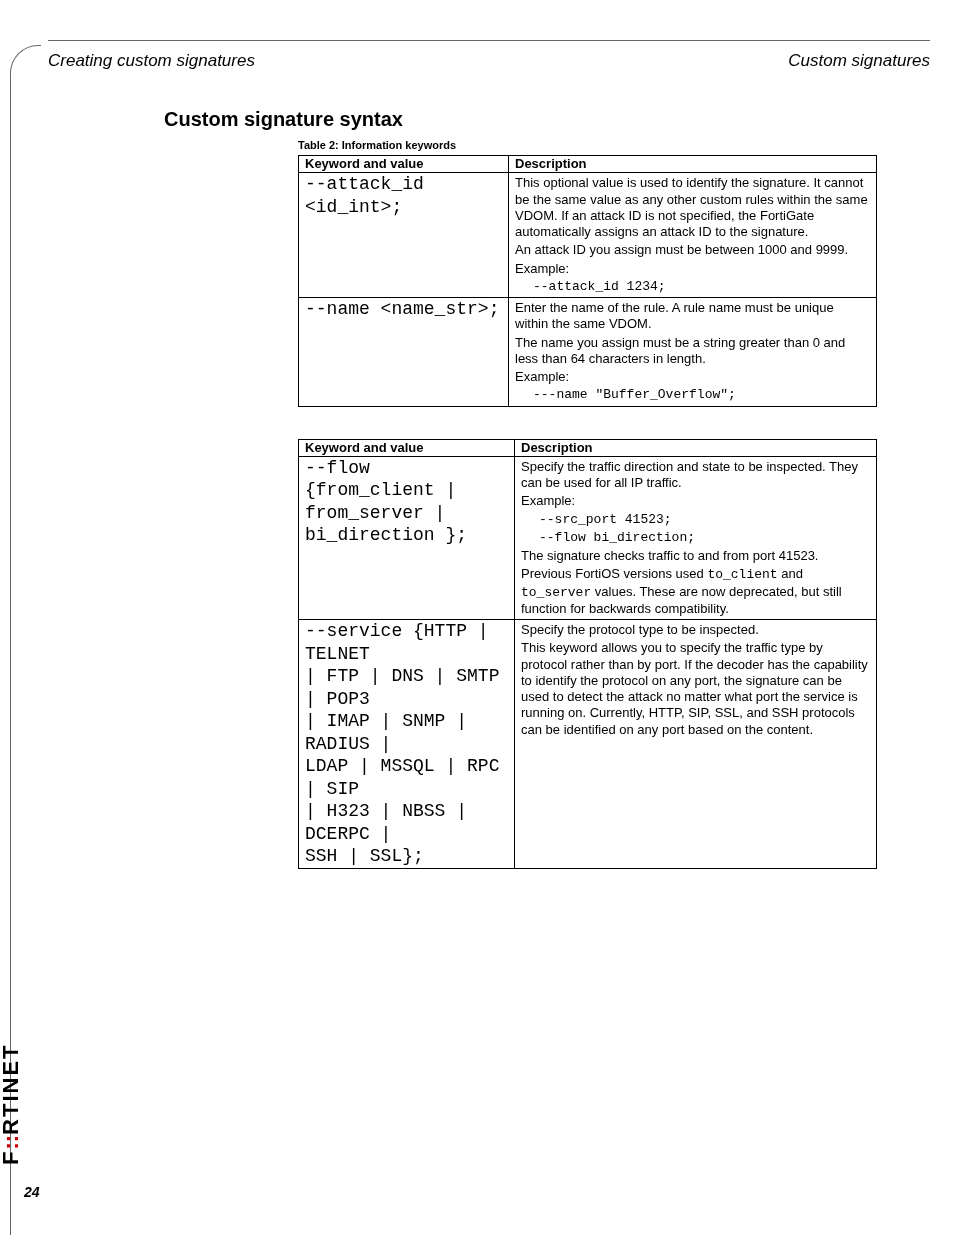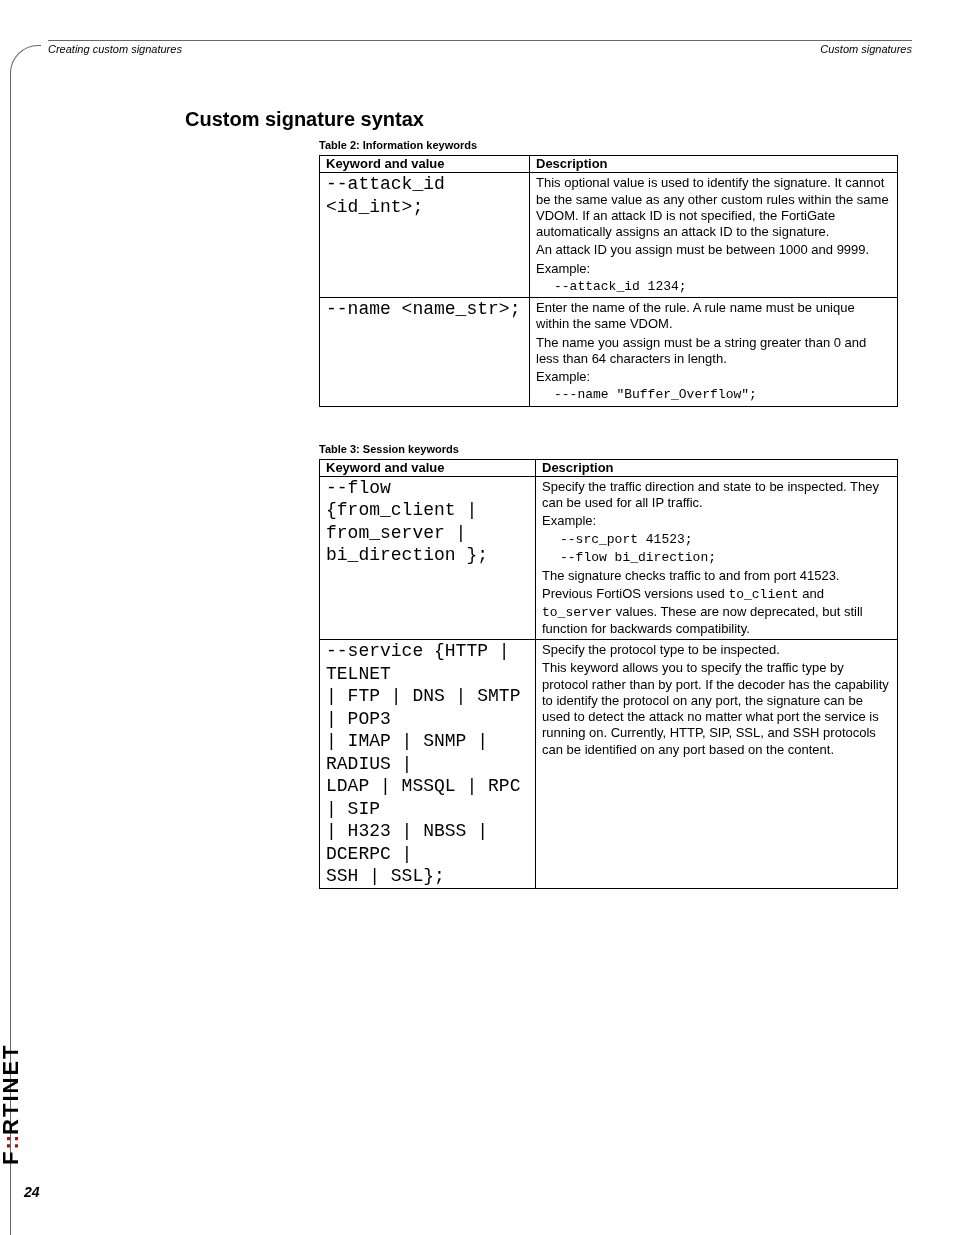--- a/index.html
+++ b/index.html
@@ -10,25 +10,25 @@
     color: #000;
     width: 954px;
     height: 1235px;
     position: relative;
     box-sizing: border-box;
   }
   .header-bar {
     position: absolute;
     top: 40px;
     left: 48px;
-    right: 42px;
+    right: 24px;
     border-top: 1px solid #666;
-    padding-top: 2px;
+    padding-top: 10px;
     font-style: italic;
-    font-size: 11px;
+    font-size: 17px;
     display: flex;
     justify-content: space-between;
     box-sizing: border-box;
   }
   .header-curve {
     position: absolute;
     top: 45px;
     left: 10px;
     width: 30px;
     height: 30px;
@@ -38,21 +38,21 @@
   }
   .left-rule {
     position: absolute;
     top: 75px;
     left: 10px;
     bottom: 0;
     border-left: 1px solid #666;
   }
   .content {
     position: absolute;
-    left: 185px;
+    left: 164px;
     top: 108px;
     width: 712px;
   }
   h2.section-title {
     font-size: 20px;
     font-weight: bold;
     margin: 0 0 8px 0;
   }
   .table-caption {
     font-weight: bold;
@@ -177,21 +177,20 @@
           <p>The name you assign must be a string greater than 0 and less than 64 characters in length.</p>
           <p>Example:</p>
           <span class="example-indent">---name "Buffer_Overflow";</span>
         </td>
       </tr>
     </tbody>
   </table>
 
   <div class="section-gap"></div>
 
-  <div class="table-caption">Table 3: Session keywords</div>
   <table class="kw table3">
     <colgroup>
         <col class="c1">
         <col class="c2">
       </colgroup>
     <thead>
       <tr>
         <th>Keyword and value</th>
         <th>Description</th>
       </tr>

